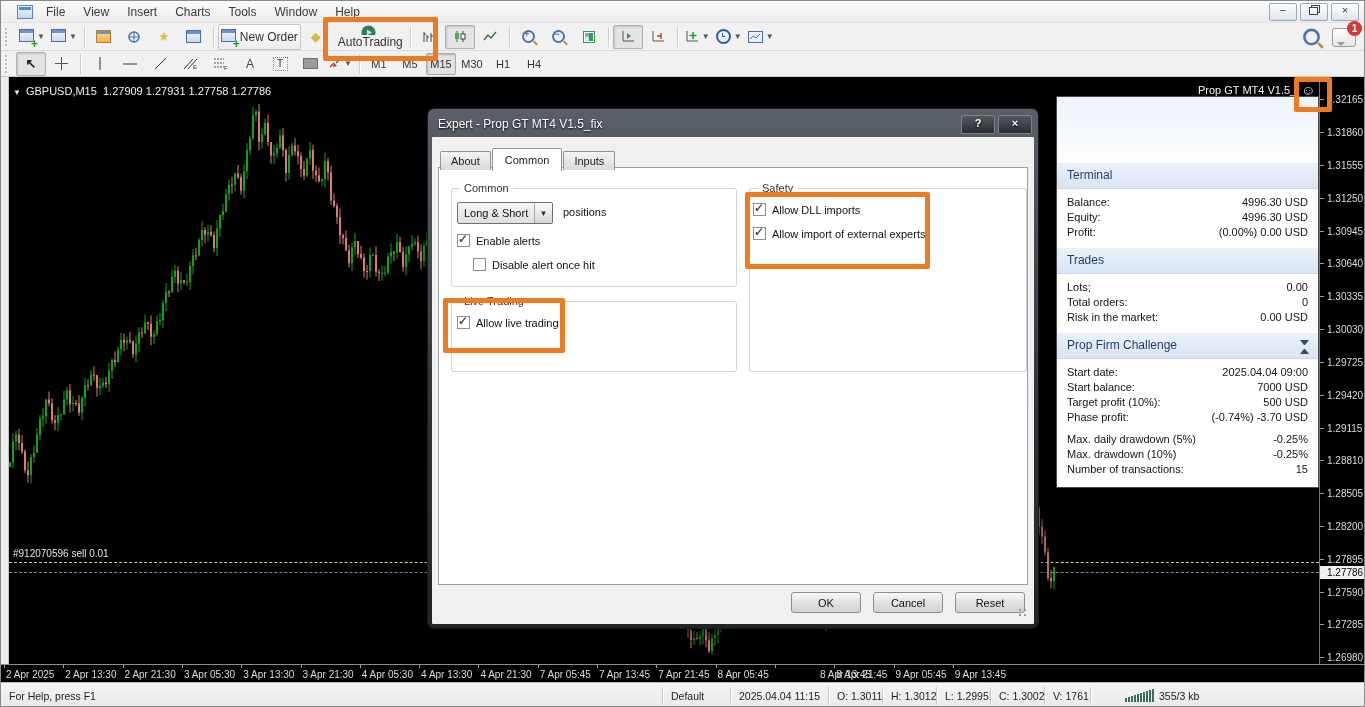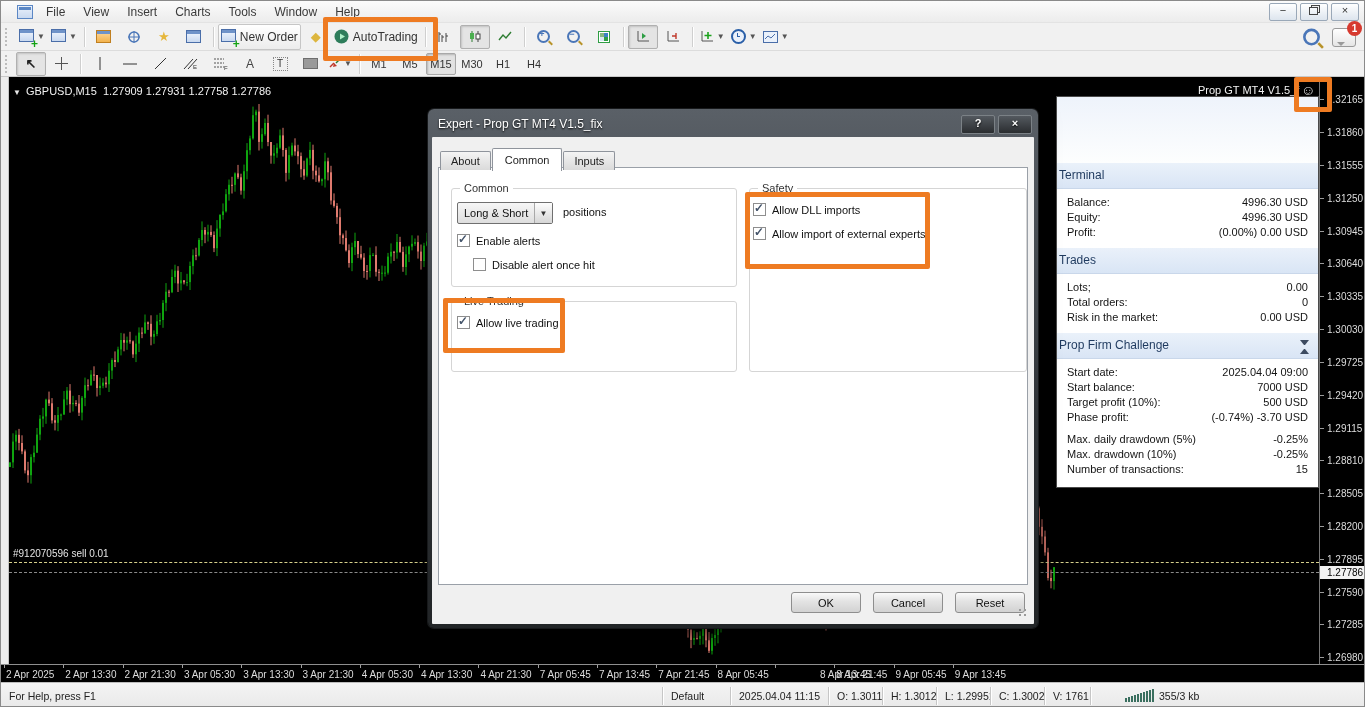--- a/index.html
+++ b/index.html
@@ -69,21 +69,21 @@
   .ea-label{position:absolute;left:1197px;top:83px;color:#f2f2f2;font-size:11px;z-index:2;white-space:nowrap;}
   .smiley{position:absolute;left:1300px;top:81px;color:#e8e8e8;font-size:14px;z-index:2;}
   .sell-line{position:absolute;left:8px;top:561px;width:1310px;border-top:1px dashed #d6d08c;z-index:1;}
   .price-line{position:absolute;left:8px;top:570px;width:1310px;border-top:1px dashed #8a8a8a;z-index:1;}
   .sell-label{position:absolute;left:12px;top:547px;color:#e4e4e4;font-size:10px;z-index:2;}
   
   .panel{position:absolute;left:1055px;top:95px;width:263px;height:392px;background:#fff;border:1px solid #4a4a4a;
          box-sizing:border-box;z-index:5;overflow:hidden;}
   .pspacer{height:66px;background:linear-gradient(#eef3fb,#fdfefe);}
   .phead{position:relative;height:25px;background:linear-gradient(#eaf1fa,#d9e5f5);color:#1f3a5f;font-size:12px;
-         line-height:25px;padding-left:2px;border-bottom:1px solid #c9d7ea;}
+         line-height:25px;padding-left:10px;border-bottom:1px solid #c9d7ea;}
   .prows{padding:6px 0 8px;}
   .prow{position:relative;height:15px;font-size:11px;color:#141414;}
   .prow .pl{position:absolute;left:10px;top:1px;}
   .prow .pv{position:absolute;right:10px;top:1px;}
   .prow.gap{margin-top:7px;}
   .hg{position:absolute;right:9px;top:7px;width:9px;}
   .hg::before{content:"";display:block;border:4px solid transparent;border-top:5px solid #3c4a60;}
   .hg::after{content:"";display:block;border:4px solid transparent;border-bottom:5px solid #3c4a60;margin-top:-4px;}
   
   .dlg{position:absolute;left:427px;top:108px;width:610px;height:519px;z-index:10;border-radius:6px;
@@ -175,21 +175,21 @@
         <span class="mini-win"></span>
       </span>
     <span class="tsep"></span>
     <span class="tbtn" style="border:1px solid #c6c6c6;background:linear-gradient(#fff,#ececec);height:24px;">
       <span class="icgroup"><span class="mini-win"></span><span class="mini-plus">+</span></span>
       <span class="lbl">New Order</span>
     </span>
     <span class="tbtn">
         <span class="diamond">◆</span>
       </span>
-    <span class="tbtn" style="height:24px;">
+    <span class="tbtn" style="height:24px;flex-direction:column;">
       <svg width="15" height="15">
           <circle cx="7.5" cy="7.5" r="7" fill="#2e7d5b"></circle>
           <path d="M6 4.5l5 3-5 3z" fill="#aef0c8"></path>
         </svg>
       <span class="lbl">AutoTrading</span>
     </span>
     <span class="tsep"></span>
     <span class="tbtn">
         <svg width="14" height="13">
           <path d="M1 12V2M1 4h2M4 12V5m0 2h2M8 12V3m0 3h2" stroke="#444" stroke-width="1" fill="none"></path>

